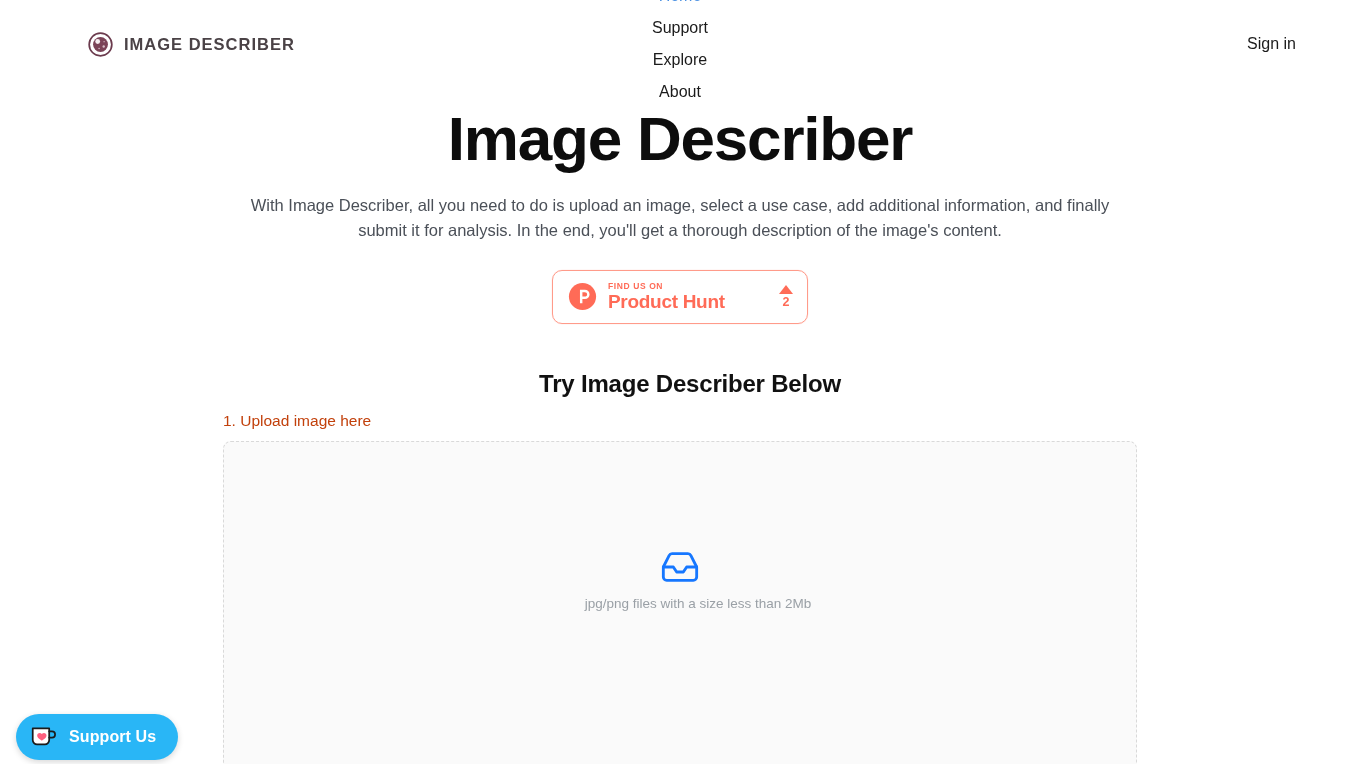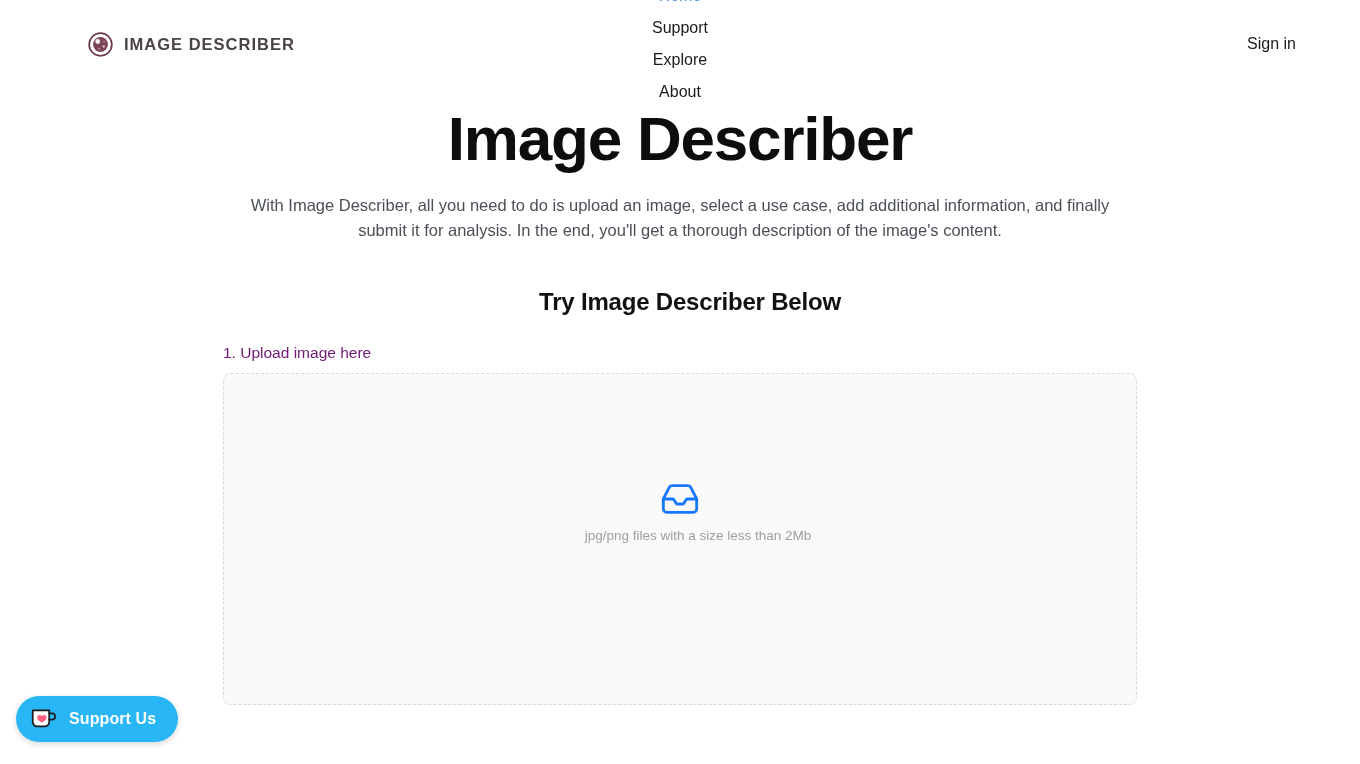--- a/index.html
+++ b/index.html
@@ -190,23 +190,23 @@
     font-size: 24px;
     font-weight: 700;
     color: #111111;
     margin-top: 46px;
     letter-spacing: -0.2px;
     margin-left: 20px;
   }
 
   .step-label {
     width: 914px;
-    margin: 28px auto 0;
+    margin: 14px auto 0;
     font-size: 15.5px;
-    color: #701a75;
+    color: #c2410c;
     padding-left: 0;
   }
 
   
   .dropzone {
     width: 914px;
     height: 332px;
     margin: 11px auto 0;
     border: 1px dashed #d9d9d9;
     border-radius: 8px;
@@ -233,21 +233,21 @@
     font-size: 13.5px;
     color: #9aa0a6;
     line-height: 1.3;
     margin-left: 36px;
   }
 
   
   .support {
     position: absolute;
     left: 16px;
-    bottom: 22px;
+    bottom: 4px;
     height: 46px;
     padding: 0 22px 0 14px;
     background: #29b6f6;
     border-radius: 23px;
     display: flex;
     align-items: center;
     gap: 11px;
     cursor: pointer;
     box-shadow: 0 2px 6px rgba(0,0,0,0.16);
   }
@@ -288,20 +288,36 @@
     </div>
   </div>
 
   <div class="signin">Sign in</div>
 </div>
 
 <div class="hero">
   <h1 class="hero-title">Image Describer</h1>
   <p class="hero-sub">With Image Describer, all you need to do is upload an image, select a use case, add additional information, and finally submit it for analysis. In the end, you'll get a thorough description of the image's content.</p>
 
+  <div class="ph-wrap">
+    <div class="ph-badge">
+      <svg class="ph-logo" viewBox="0 0 32 32">
+        <circle cx="16" cy="16" r="15" fill="#ff6b57"></circle>
+        <path d="M13.2 8.6h5.3c3.1 0 5.3 2.2 5.3 5.1 0 2.9-2.2 5.1-5.3 5.1h-2.6v4.6h-2.7V8.6z M15.9 11.2v4.9h2.6c1.5 0 2.6-1 2.6-2.4 0-1.5-1.1-2.5-2.6-2.5h-2.6z" fill="#ffffff"></path>
+      </svg>
+      <div class="ph-text">
+        <div class="ph-kicker">FIND US ON</div>
+        <div class="ph-title">Product Hunt</div>
+      </div>
+      <div class="ph-votes">
+        <div class="ph-arrow"></div>
+        <div class="ph-count">2</div>
+      </div>
+    </div>
+  </div>
 </div>
 
 <div class="try-title">Try Image Describer Below</div>
 
 <div class="step-label">1. Upload image here</div>
 
 <div class="dropzone">
   <svg class="dz-icon" viewBox="0 0 24 24" fill="none" stroke="#1677ff" stroke-width="1.7" stroke-linecap="round" stroke-linejoin="round">
     <path d="M22 12h-6l-2 3h-4l-2-3H2"></path>
     <path d="M5.45 5.11L2 12v6a2 2 0 0 0 2 2h16a2 2 0 0 0 2-2v-6l-3.45-6.89A2 2 0 0 0 16.76 4H7.24a2 2 0 0 0-1.79 1.11z"></path>

